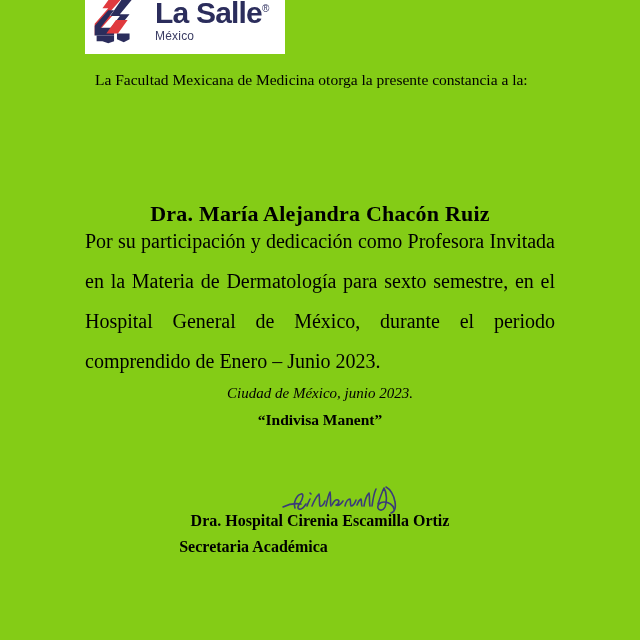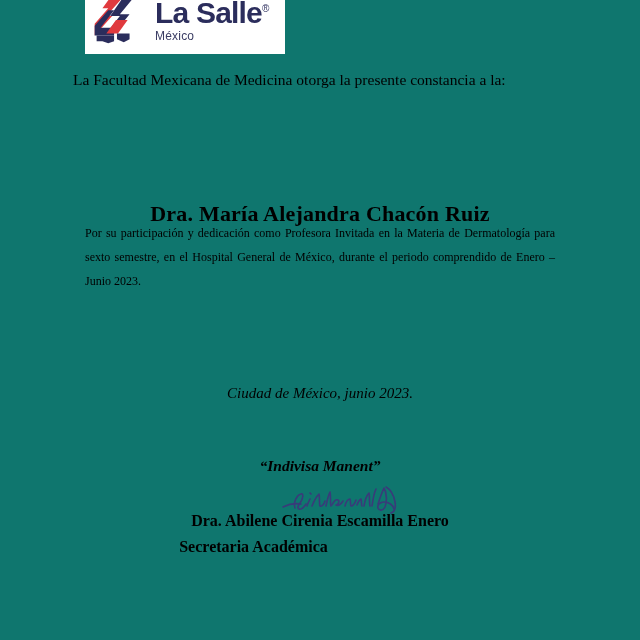--- a/index.html
+++ b/index.html
@@ -13,21 +13,21 @@
     overflow: hidden;
     font-family: "Liberation Serif", "DejaVu Serif", serif;
     color: #000000;
     position: relative;
   }
 
   .page {
     position: relative;
     width: 640px;
     height: 640px;
-    background: #0f766e;
+    background: #84cc16;
   }
 
   
   .logo-block {
     position: absolute;
     left: 85px;
     top: -18px;
     width: 200px;
     height: 72px;
     display: flex;
@@ -68,21 +68,21 @@
     font-size: 12px;
     line-height: 1.1;
     color: #3A3C63;
     margin-top: 2px;
     letter-spacing: 0.2px;
   }
 
   
   .intro {
     position: absolute;
-    left: 73px;
+    left: 95px;
     top: 68px;
     width: 470px;
     font-size: 15.5px;
     line-height: 1.55;
     text-align: left;
   }
 
   .recipient {
     position: absolute;
     left: 0;
@@ -93,21 +93,21 @@
     font-weight: bold;
     letter-spacing: 0.2px;
     margin-top: 41px;
   }
 
   .body-para {
     position: absolute;
     left: 85px;
     top: 221px;
     width: 470px;
-    font-size: 12px;
+    font-size: 20px;
     line-height: 2.0;
     text-align: justify;
     text-justify: inter-word;
   }
 
   .place-date {
     position: absolute;
     left: 0;
     top: 385px;
     width: 640px;
@@ -115,24 +115,22 @@
     font-style: italic;
     font-size: 15px;
   }
 
   .motto {
     position: absolute;
     left: 0;
     top: 411px;
     width: 640px;
     text-align: center;
-    font-style: italic;
     font-weight: bold;
     font-size: 15.5px;
-    margin-top: 46px;
   }
 
   
   .signature-area {
     position: absolute;
     left: 0;
     top: 484px;
     width: 640px;
     text-align: center;
   }
@@ -215,16 +213,16 @@
           <path d="M76 23 C77 20, 78 18, 80 17 C81 20, 80 23, 81 24"></path>
           <path d="M83 24 C84 18, 86 13, 88 11 C89 16, 88 21, 89 24"></path>
           <path d="M91 24 C92 17, 93 11, 95 7"></path>
           <path d="M97 22 C99 16, 101 10, 103 6 C106 11, 106 20, 104 25 C102 29, 98 29, 97 26 C96 23, 99 20, 103 20 C108 20, 112 23, 113 27"></path>
           <path d="M105 5 C109 7, 113 13, 114 20 C115 26, 113 30, 110 31"></path>
         </g>
       </svg>
     </div>
   </div>
 
-  <div class="signer-name">Dra. Abilene Cirenia Escamilla Enero</div>
+  <div class="signer-name">Dra. Hospital Cirenia Escamilla Ortiz</div>
   <div class="signer-role">Secretaria Académica</div>
 
 </div>
 
 </body></html>

